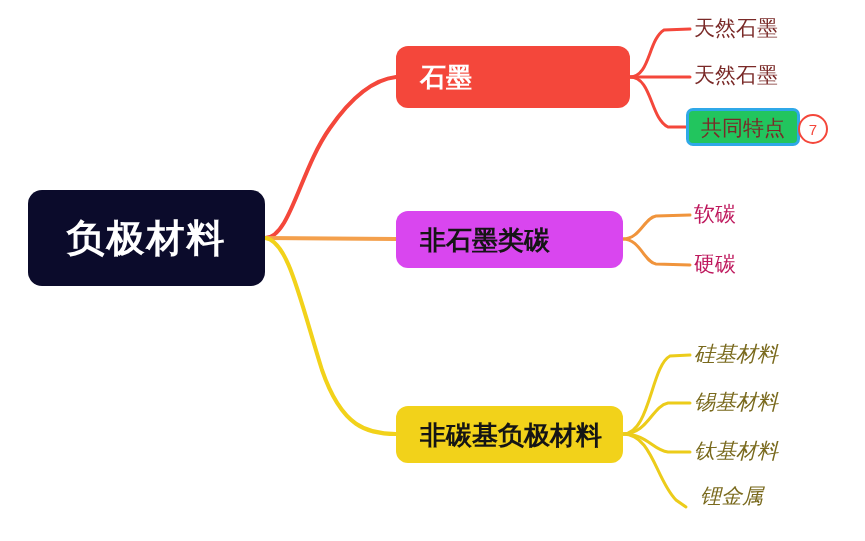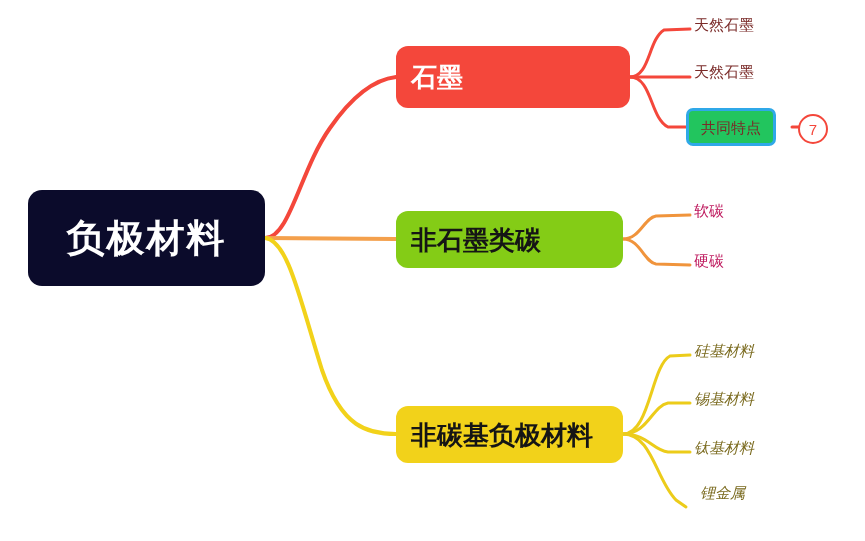--- a/index.html
+++ b/index.html
@@ -45,63 +45,63 @@
   .root .label {
     color: #ffffff;
     font-size: 38px;
     font-weight: bold;
     letter-spacing: 2px;
     line-height: 1;
   }
   
   .branch {
     border-radius: 12px;
-    padding-left: 15px;
+    padding-left: 24px;
   }
   .branch .label {
     font-size: 26px;
     font-weight: bold;
     line-height: 1;
   }
   .branch-graphite {
     left: 396px;
     top: 46px;
     width: 234px;
     height: 62px;
     background: #f4473b;
   }
   .branch-graphite .label { color: #ffffff; }
 
   .branch-nongraphitic {
     left: 396px;
     top: 211px;
     width: 227px;
     height: 57px;
-    background: #84cc16;
+    background: #d946ef;
   }
   .branch-nongraphitic .label { color: #151515; }
 
   .branch-noncarbon {
     left: 396px;
     top: 406px;
     width: 227px;
     height: 57px;
     background: #f2d21a;
   }
   .branch-noncarbon .label { color: #151515; }
 
   
   .leaf {
     background: transparent;
     font-size: 21px;
     line-height: 1;
     white-space: nowrap;
   }
   .leaf .label {
-    font-size: 15px;
+    font-size: 21px;
     line-height: 1;
   }
   .leaf-red .label { color: #7a2a28; }
   .leaf-orange .label { color: #be185d; }
   .leaf-yellow .label { color: #7a6a1e; font-style: italic; }
 
   
   .leaf-selected {
     border: 3px solid #2fa8e8;
     border-radius: 7px;

